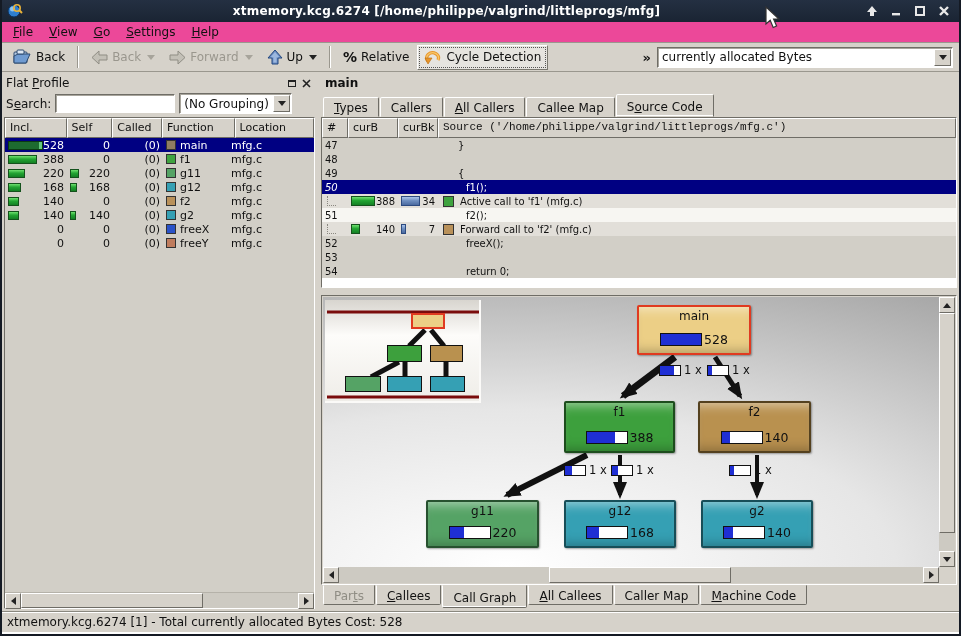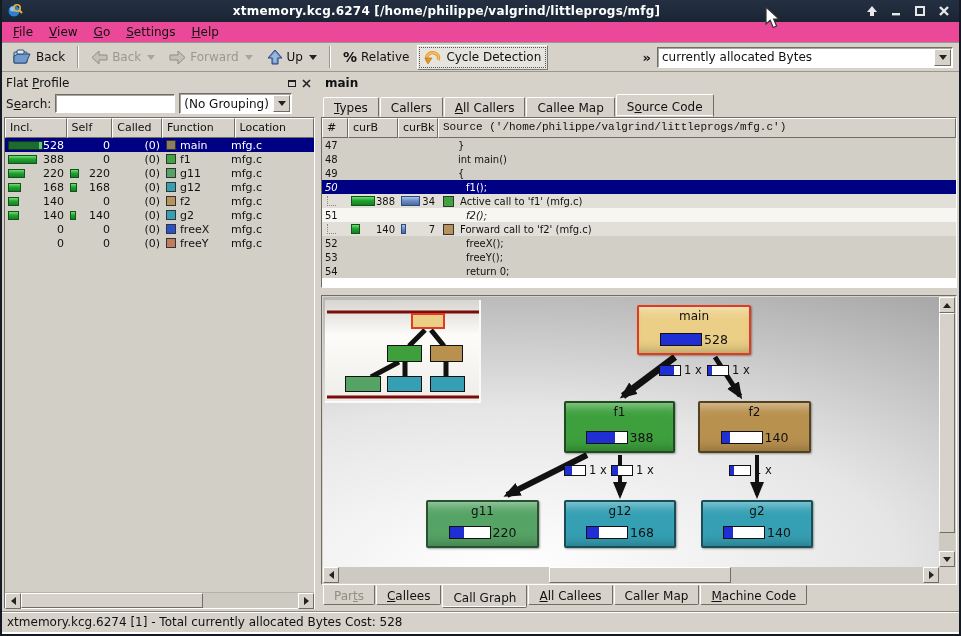--- a/index.html
+++ b/index.html
@@ -448,23 +448,20 @@
               <span class="scell" style="flex: 1 1 0%; padding-left: 20px;">
                 <span>}</span>
               </span>
             </div>
             <div class="srow">
               <span class="scell" style="width: 26px;">
                 <span>48</span>
               </span>
               <span class="scell" style="width: 50px;"></span>
               <span class="scell" style="width: 40px;"></span>
-              <span class="scell" style="flex: 1 1 0%; padding-left: 20px;">
-                <span>int main()</span>
-              </span>
             </div>
             <div class="srow">
               <span class="scell" style="width: 26px;">
                 <span>49</span>
               </span>
               <span class="scell" style="width: 50px;"></span>
               <span class="scell" style="width: 40px;"></span>
               <span class="scell" style="flex: 1 1 0%; padding-left: 20px;">
                 <span>{</span>
               </span>
@@ -495,21 +492,21 @@
                 <span class="call-square" style="background: rgb(63, 163, 63);"></span>
                 <span>Active call to 'f1' (mfg.c)</span>
               </span>
             </div>
             <div class="srow light">
               <span class="scell" style="width: 26px;">
                 <span>51</span>
               </span>
               <span class="scell" style="width: 50px;"></span>
               <span class="scell" style="width: 40px;"></span>
-              <span class="scell" style="flex: 1 1 0%; padding-left: 28px; font-style: italic;">
+              <span class="scell" style="flex: 1 1 0%; padding-left: 28px;">
                 <span>f2();</span>
               </span>
             </div>
             <div class="srow call">
               <span class="scell" style="width: 26px;">
                 <span class="dotted-glyph"></span>
               </span>
               <span class="scell" style="width: 50px;">
                 <span class="mini-bar" style="width: 9px;"></span>
                 <span style="margin-left: auto;">140</span>
@@ -532,23 +529,20 @@
               <span class="scell" style="flex: 1 1 0%; padding-left: 28px;">
                 <span>freeX();</span>
               </span>
             </div>
             <div class="srow">
               <span class="scell" style="width: 26px;">
                 <span>53</span>
               </span>
               <span class="scell" style="width: 50px;"></span>
               <span class="scell" style="width: 40px;"></span>
-              <span class="scell" style="flex: 1 1 0%; padding-left: 28px;">
-                <span>freeY();</span>
-              </span>
             </div>
             <div class="srow">
               <span class="scell" style="width: 26px;">
                 <span>54</span>
               </span>
               <span class="scell" style="width: 50px;"></span>
               <span class="scell" style="width: 40px;"></span>
               <span class="scell" style="flex: 1 1 0%; padding-left: 28px;">
                 <span>return 0;</span>
               </span>

